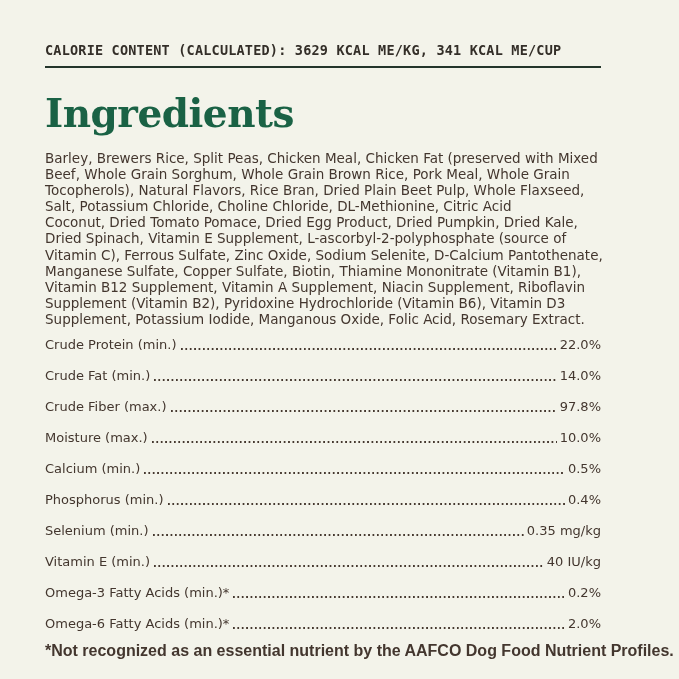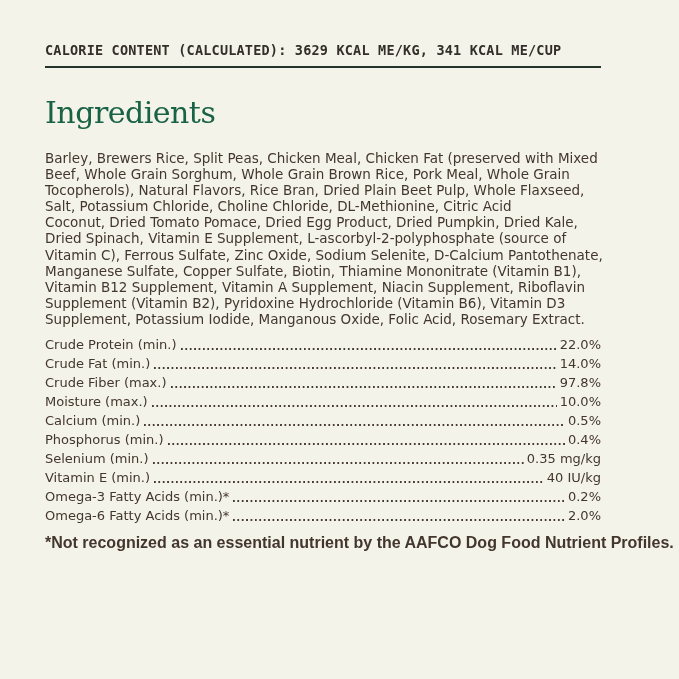--- a/index.html
+++ b/index.html
@@ -31,39 +31,39 @@
     color:var(--calorie-text);
     white-space:nowrap;
   }
   .rule{
     margin-top:8px;
     height:2px;
     background:var(--rule);
   }
   h1{
     font-family:"DejaVu Serif",serif;
-    font-weight:normal;
+    font-weight:bold;
     color:var(--heading-green);
-    font-size:30px;
+    font-size:39px;
     line-height:46px;
     letter-spacing:-0.5px;
   }
   .ingredients-heading{margin-top:22px;}
   .ingredients-text{
     margin-top:14px;
     font-size:13.5px;
     line-height:16.1px;
   }
   .ing-line{white-space:nowrap;}
   .ga-heading{margin-top:36px;}
   .ga-table{
     margin-top:11px;
     display:flex;
     flex-direction:column;
-    row-gap:6px;
+    row-gap:18px;
     font-size:13px;
     line-height:13px;
   }
   .ga-row{
     display:flex;
     align-items:baseline;
   }
   .ga-label{white-space:nowrap;}
   .ga-value{white-space:nowrap;}
   .ga-leader{

